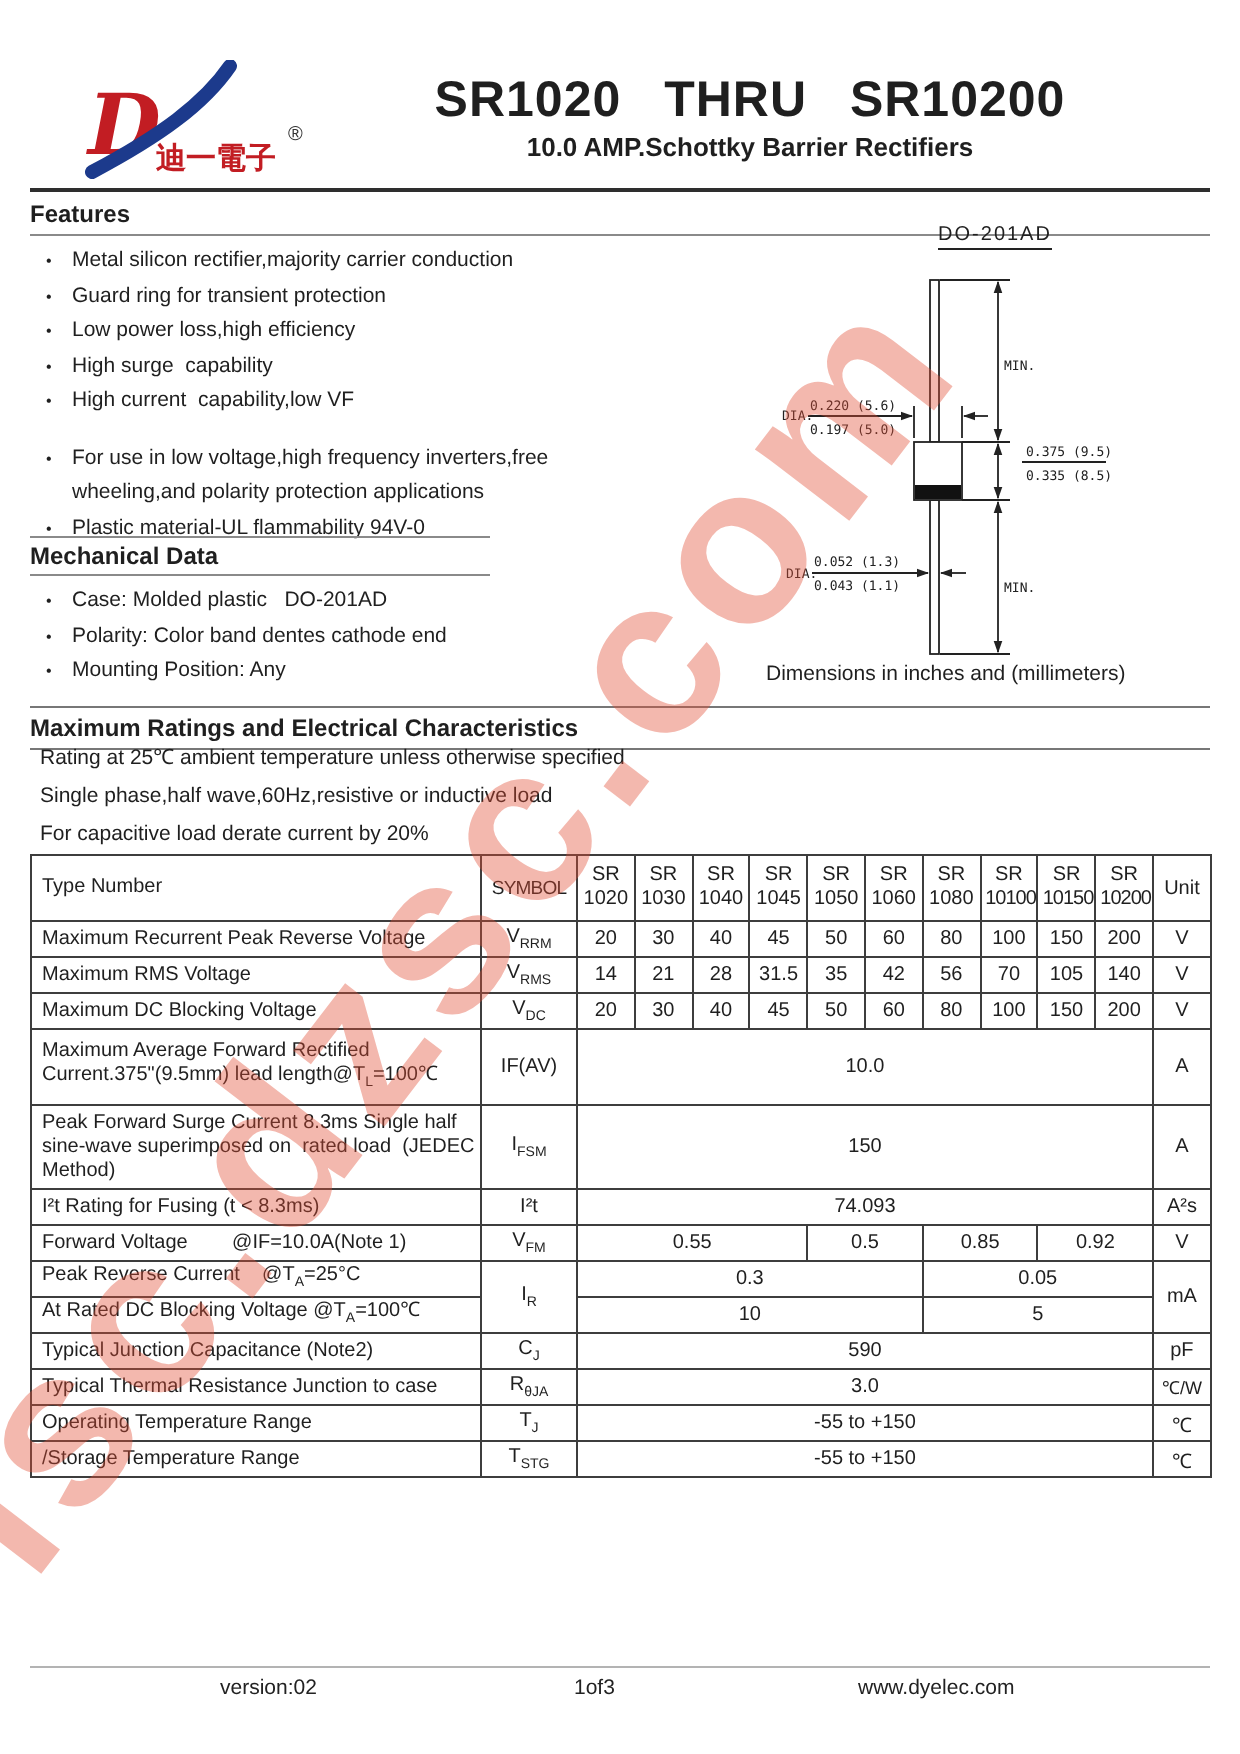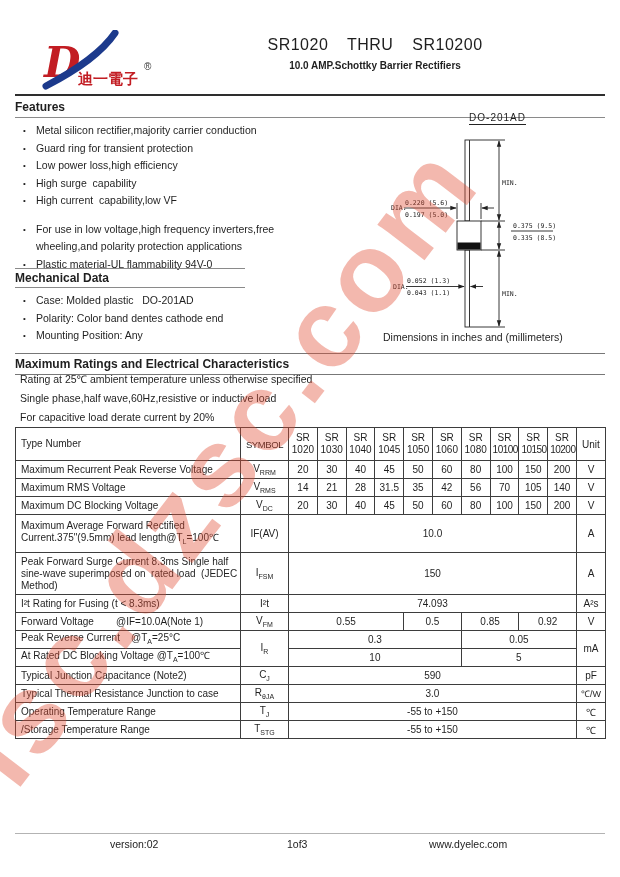--- a/index.html
+++ b/index.html
@@ -8,22 +8,22 @@
   .page *{box-sizing:border-box;}
 
   
   .watermark{position:absolute;left:16px;top:690px;font-size:112px;font-weight:bold;
     letter-spacing:6px;white-space:nowrap;color:rgba(226,78,52,0.40);
     transform:rotate(-52.5deg);transform-origin:0 80%;pointer-events:none;z-index:9;}
 
   
   .logo{position:absolute;left:18px;top:30px;}
   .titleblock{position:absolute;left:160px;top:36px;width:430px;text-align:center;}
-  .title{font-size:16px;font-weight:normal;word-spacing:14px;letter-spacing:0.5px;margin:0;}
-  .subtitle{font-size:10px;font-weight:bold;margin:6px 0 0 0;}
+  .title{font-size:25px;font-weight:bold;word-spacing:14px;letter-spacing:0.5px;margin:0;}
+  .subtitle{font-size:13px;font-weight:bold;margin:1px 0 0 0;}
   .rule{position:absolute;left:15px;width:590px;background:#2e2e2e;height:2px;}
   .rule.thin{height:1px;background:#8a8a8a;}
   .rule.mid{height:1px;background:#777;}
 
   
   .sechead{position:absolute;left:15px;font-size:12px;font-weight:bold;}
   ul.blist{position:absolute;margin:0;padding:0;list-style:none;}
   ul.blist li{position:relative;padding-left:14px;font-size:10.5px;line-height:17px;
     margin-bottom:0.5px;white-space:pre-wrap;}
   ul.blist li::before{content:"•";position:absolute;left:1px;top:0;font-size:8px;}

